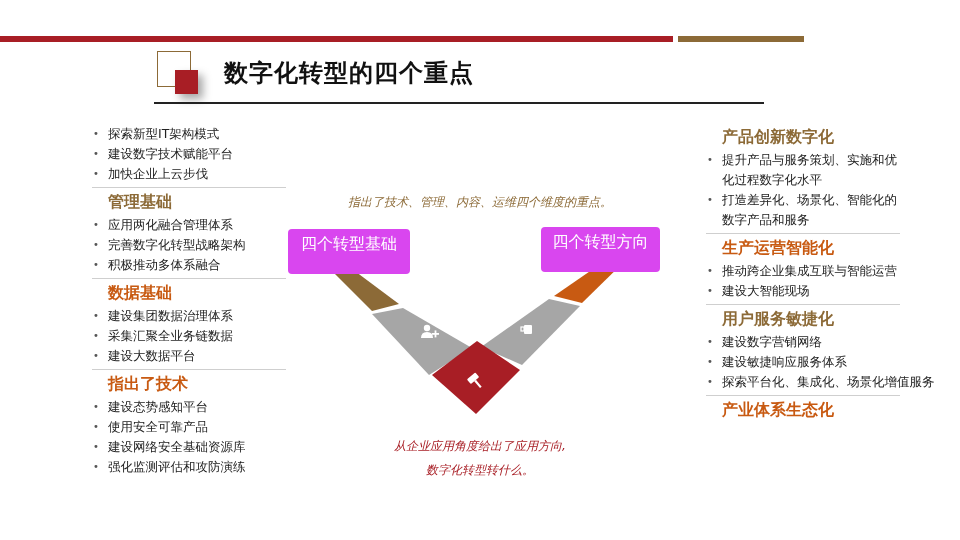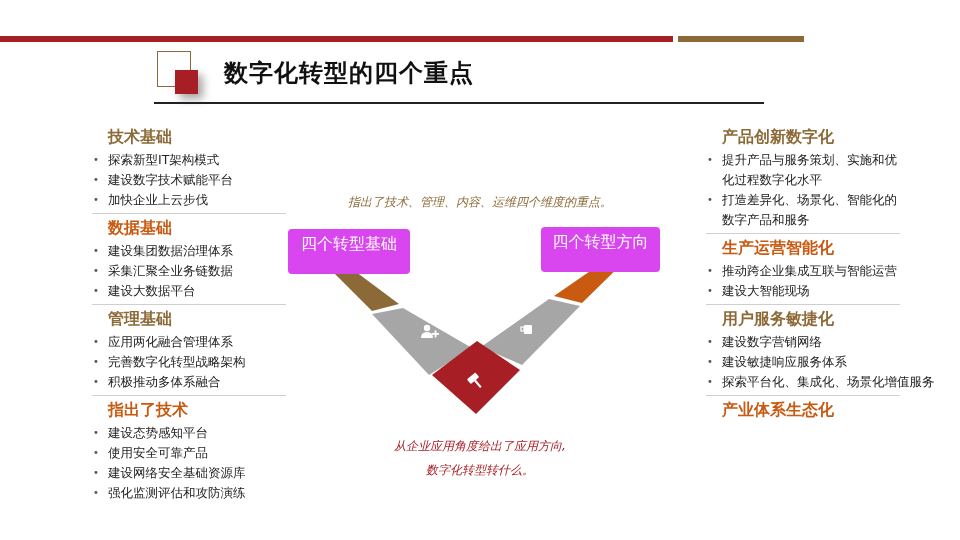--- a/index.html
+++ b/index.html
@@ -45,43 +45,42 @@
 <div class="bar-red"></div>
 <div class="bar-gold"></div>
 
 <div class="title-deco-outline"></div>
 <div class="title-deco-fill"></div>
 <div class="title">数字化转型的四个重点</div>
 <div class="title-rule"></div>
 
 <div class="col col-left">
   <div class="section">
-    <div class="sec-title brown">技术基础</div>
     <ul class="bullets">
       <li>探索新型IT架构模式</li>
       <li>建设数字技术赋能平台</li>
       <li>加快企业上云步伐</li>
+    </ul>
+    <div class="sep"></div>
+  </div>
+  <div class="section">
+    <div class="sec-title brown">管理基础</div>
+    <ul class="bullets">
+      <li>应用两化融合管理体系</li>
+      <li>完善数字化转型战略架构</li>
+      <li>积极推动多体系融合</li>
     </ul>
     <div class="sep"></div>
   </div>
   <div class="section">
     <div class="sec-title orange">数据基础</div>
     <ul class="bullets">
       <li>建设集团数据治理体系</li>
       <li>采集汇聚全业务链数据</li>
       <li>建设大数据平台</li>
-    </ul>
-    <div class="sep"></div>
-  </div>
-  <div class="section">
-    <div class="sec-title brown">管理基础</div>
-    <ul class="bullets">
-      <li>应用两化融合管理体系</li>
-      <li>完善数字化转型战略架构</li>
-      <li>积极推动多体系融合</li>
     </ul>
     <div class="sep"></div>
   </div>
   <div class="section">
     <div class="sec-title orange">指出了技术</div>
     <ul class="bullets">
       <li>建设态势感知平台</li>
       <li>使用安全可靠产品</li>
       <li>建设网络安全基础资源库</li>
       <li>强化监测评估和攻防演练</li>

